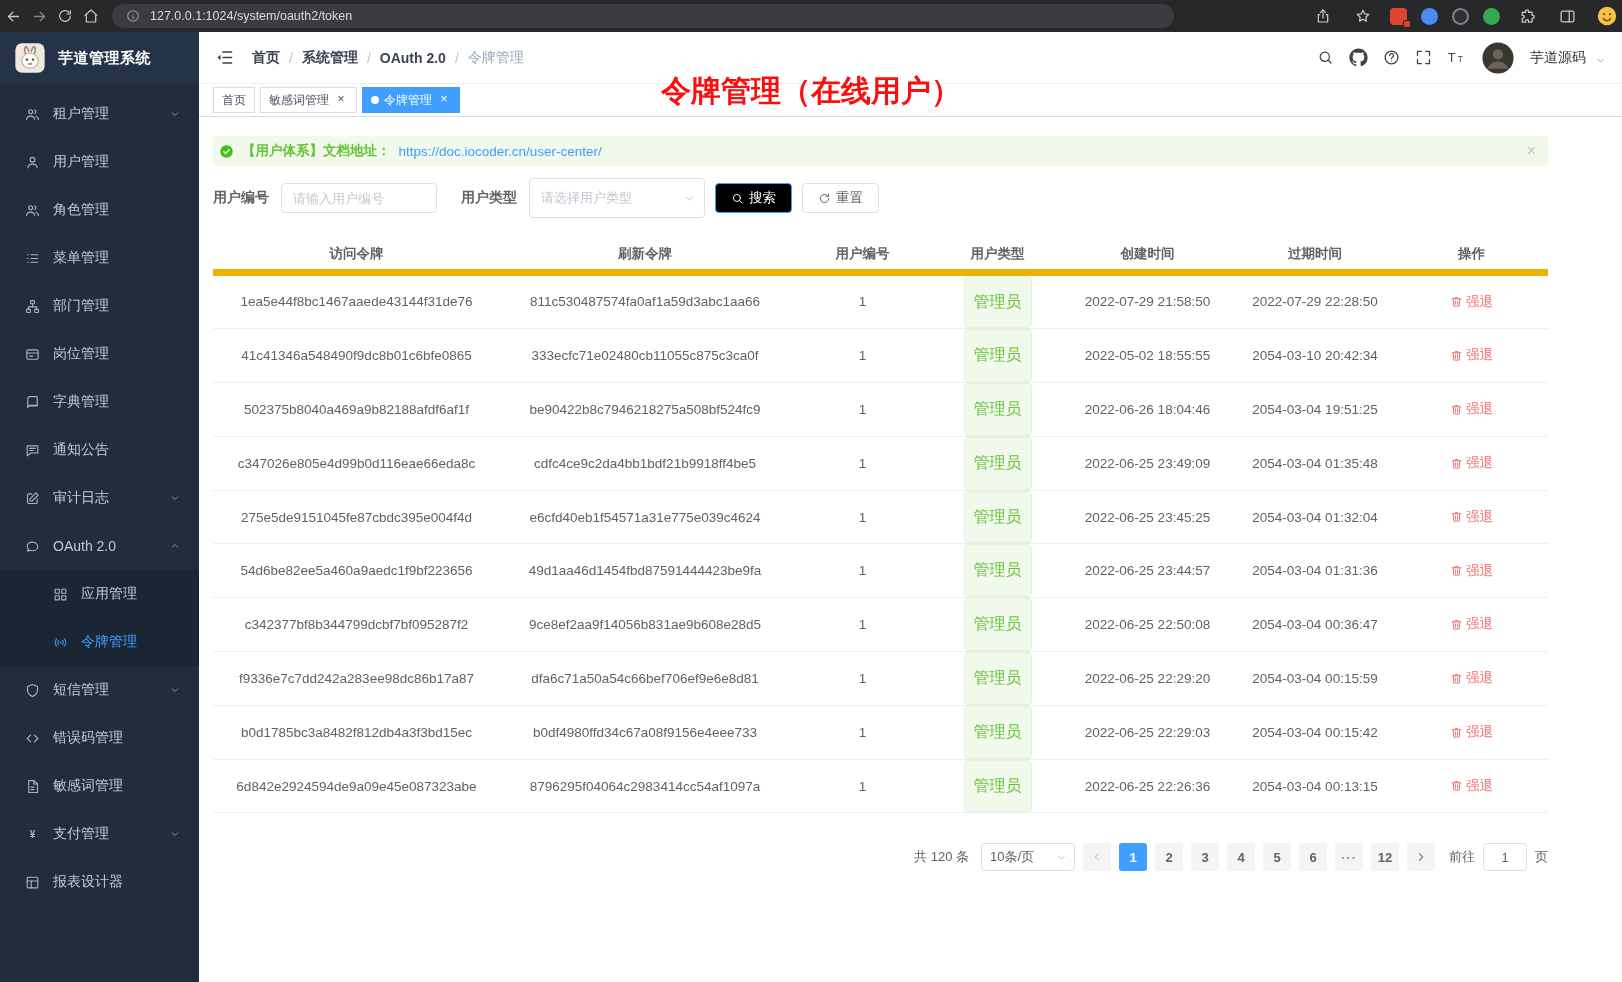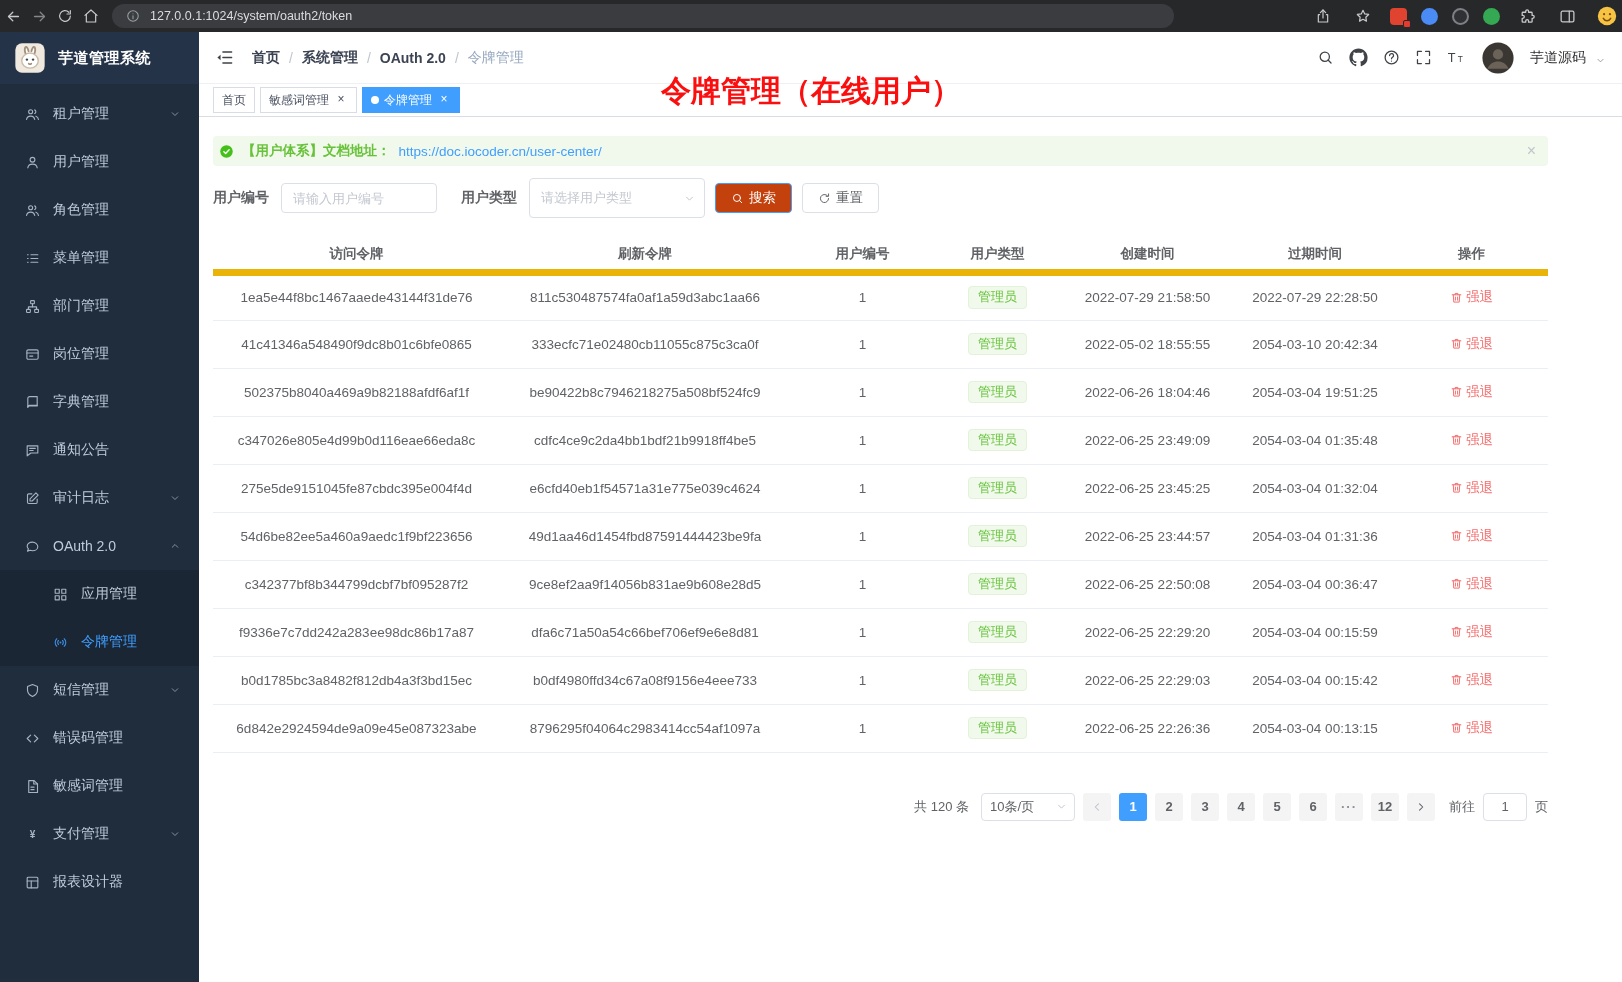--- a/index.html
+++ b/index.html
@@ -70,30 +70,30 @@
 
   .filters{display:flex;align-items:center;margin-top:12px}
   .f-label{font-size:14px;font-weight:700;color:#606266;white-space:nowrap}
   .f-label.l2{margin-left:24px}
   .f-input{width:156px;height:30px;border:1px solid #dcdfe6;border-radius:4px;padding:0 11px;font-size:13px;color:#606266;margin-left:12px;outline:none;font-family:inherit}
   .f-input::placeholder{color:#c3c7cf}
   .f-select{width:176px;height:40px;border:1px solid #dcdfe6;border-radius:4px;display:flex;align-items:center;justify-content:space-between;padding:0 8px 0 11px;margin-left:12px;cursor:pointer;background:#fff}
   .sel-ph{font-size:13px;color:#c3c7cf}
   .sel-caret{color:#c0c4cc;display:flex}
   .btn{height:30px;display:inline-flex;align-items:center;gap:5px;border:1px solid #dcdfe6;background:#fff;color:#606266;font-size:13.5px;padding:0 15px;border-radius:4px;cursor:pointer;margin-left:10px;font-family:inherit}
-  .btn-primary{background:#c2410c;border-color:#409eff;color:#fff}
+  .btn-primary{background:#000000;border-color:#409eff;color:#fff}
 
   .tk-table{width:100%;border-collapse:collapse;table-layout:fixed;margin-top:22px}
   .tk-table th{height:32px;font-size:13.5px;font-weight:700;color:#606266;border-bottom:7px solid #eab308;text-align:center;padding:0 4px;white-space:nowrap}
   .tk-table td{height:48px;font-size:13.5px;color:#606266;border-bottom:1px solid #ebeef5;text-align:center;padding:0 4px;overflow:hidden;white-space:nowrap;text-overflow:ellipsis}
-  .badge{display:inline-block;padding:2px 9px;font-size:13px;color:#67c23a;background:#f0f9eb;border:1px solid #e1f3d8;border-radius:4px;line-height:1.3}
+  .badge{display:inline-block;padding:15px 9px;font-size:16px;color:#67c23a;background:#f0f9eb;border:1px solid #e1f3d8;border-radius:4px;line-height:1.3}
   .action-link{color:#f56c6c;display:inline-flex;align-items:center;gap:3px;cursor:pointer}
   .al-ic{display:flex}
 
-  .pagination{display:flex;align-items:center;justify-content:flex-end;gap:8px;margin-top:40px;font-size:13px;color:#606266}
+  .pagination{display:flex;align-items:center;justify-content:flex-end;gap:8px;margin-top:30px;font-size:13px;color:#606266}
   .pg-total{margin-right:4px;white-space:nowrap}
   .pg-size{width:94px;height:28px;border:1px solid #dcdfe6;border-radius:4px;display:flex;align-items:center;justify-content:space-between;padding:0 6px 0 8px;cursor:pointer;color:#606266;background:#fff}
   .pg-btn{min-width:28px;height:28px;padding:0 4px;background:#f4f4f5;border-radius:3px;display:inline-flex;align-items:center;justify-content:center;color:#606266;cursor:pointer;font-weight:600}
   .pg-btn.active{background:#409eff;color:#fff}
   .pg-btn.ell{letter-spacing:1px;font-weight:700;color:#8a8f99}
   .pg-prev.disabled{color:#c0c4cc;cursor:not-allowed}
   .pg-pages{display:inline-flex;gap:8px}
   .pg-goto-label{margin-left:6px;white-space:nowrap}
   .pg-goto-input{width:44px;height:28px;border:1px solid #dcdfe6;border-radius:4px;text-align:center;font-size:13px;color:#606266;outline:none;font-family:inherit}
 </style>

